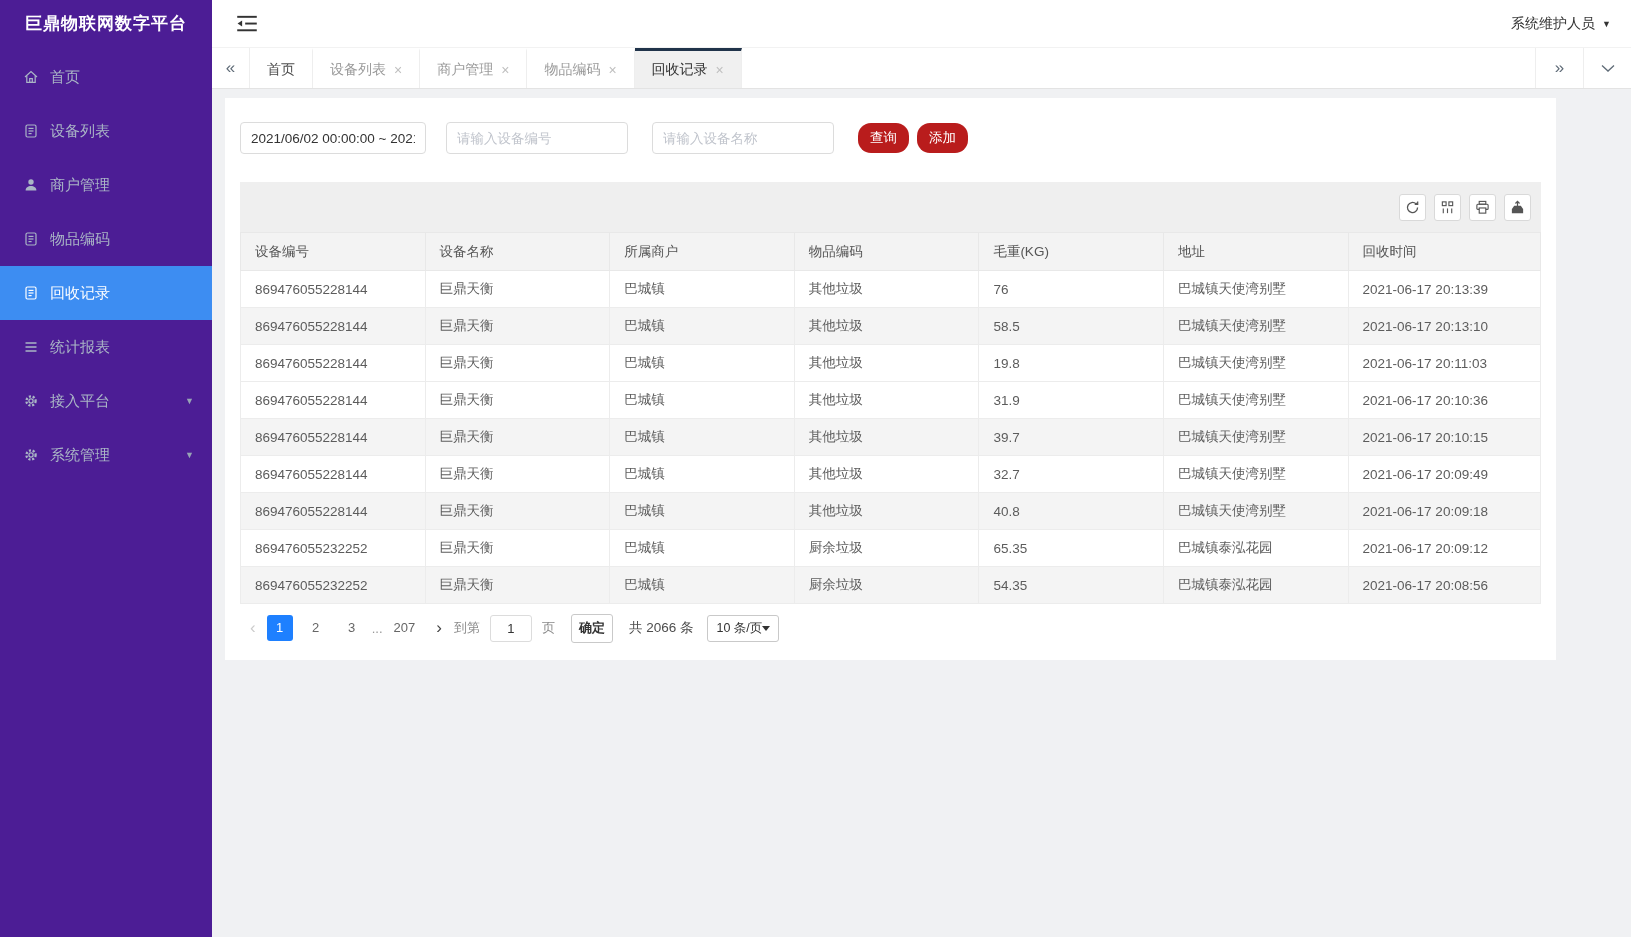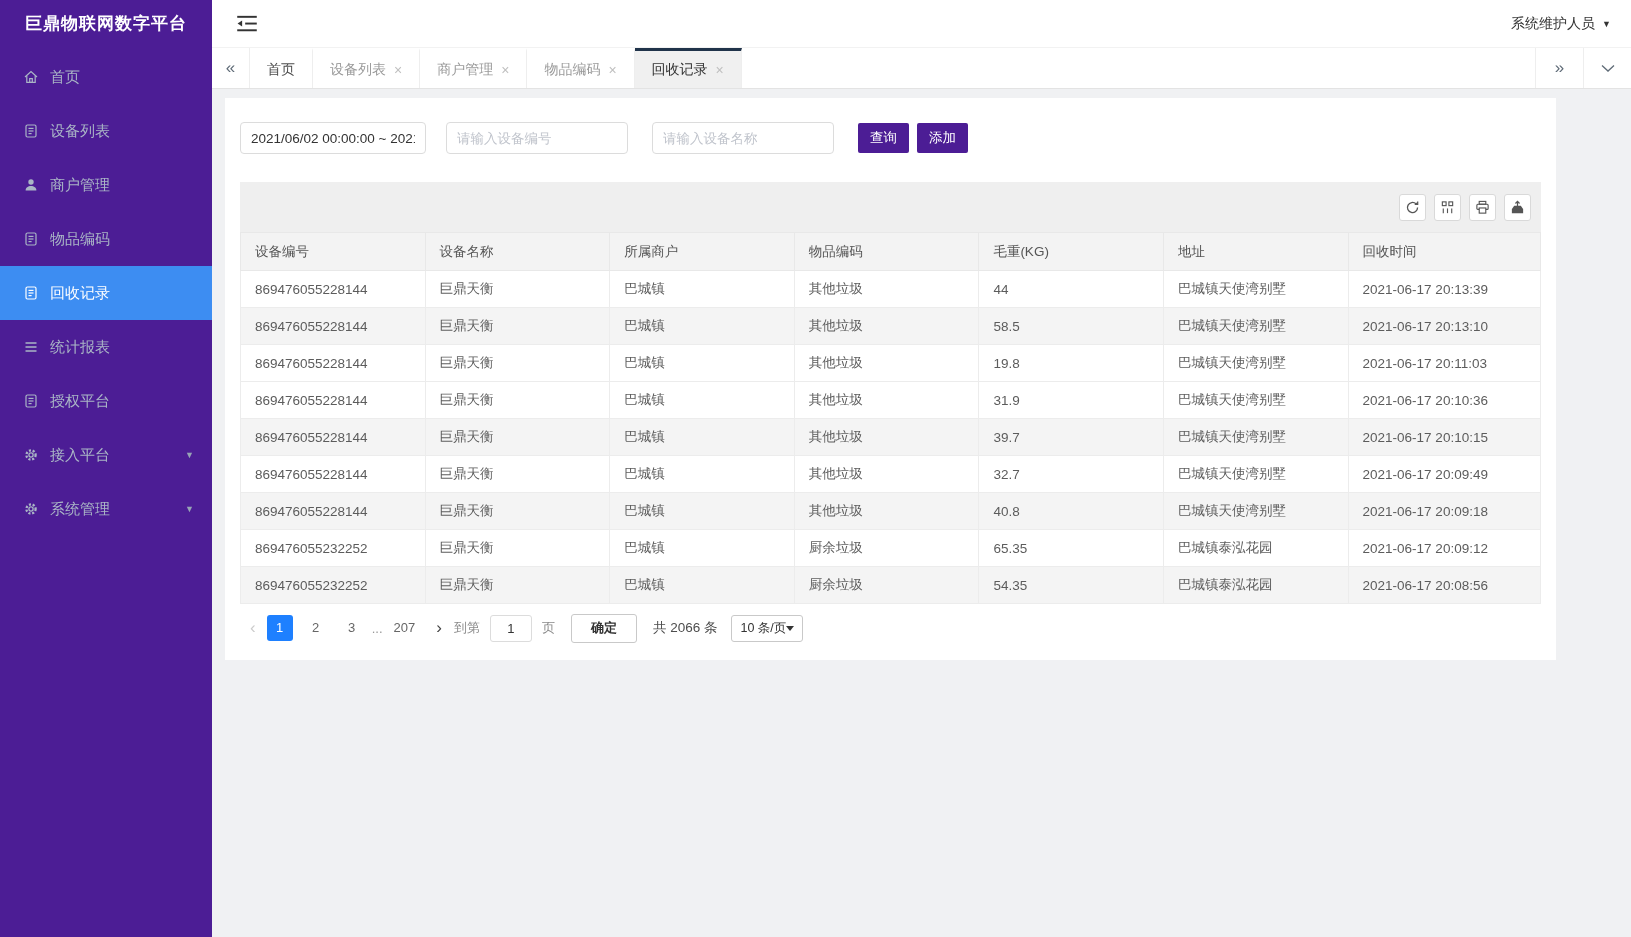--- a/index.html
+++ b/index.html
@@ -67,22 +67,22 @@
   .filters { display: flex; align-items: center; margin-bottom: 28px; }
   .filters input {
     height: 32px; border: 1px solid #dcdcdc; border-radius: 4px;
     padding: 0 10px; font-size: 13.5px; color: #333; outline: none;
     font-family: inherit;
   }
   .filters input::placeholder { color: #c0c4cc; }
   .date-input { width: 186px; margin-right: 20px; }
   .text-input { width: 182px; margin-right: 24px; }
   .btn {
-    height: 30px; padding: 0 12px; background: #4c1d95; color: #fff;
-    border: none; border-radius: 2px; font-size: 13.5px; cursor: pointer;
+    height: 30px; padding: 0 12px; background: #b91c1c; color: #fff;
+    border: none; border-radius: 13px; font-size: 13.5px; cursor: pointer;
     font-family: inherit;
   }
   .btn + .btn { margin-left: 8px; }
 
   .toolbar-band {
     background: #efefef; height: 50px; display: flex; align-items: center;
     justify-content: flex-end; gap: 8px; padding-right: 10px;
   }
   .tool-btn {
     width: 27px; height: 27px; background: #fff; border: 1px solid #d9d9d9;
@@ -114,21 +114,21 @@
   .pg-page.active { background: #1e80ff; color: #fff; }
   .pg-ellipsis { color: #999; margin: 0 2px; }
   .pg-goto-label { color: #8b8b8b; margin-left: 6px; }
   .pg-goto-input {
     width: 42px; height: 27px; border: 1px solid #dcdcdc; border-radius: 3px;
     text-align: center; margin: 0 10px; font-size: 13px; color: #333; outline: none;
     font-family: inherit;
   }
   .pg-page-label { color: #8b8b8b; }
   .pg-confirm {
-    margin-left: 16px; height: 29px; padding: 0 19px; background: #fff;
+    margin-left: 16px; height: 29px; padding: 0 7px; background: #fff;
     border: 1px solid #c9c9c9; border-radius: 3px; font-weight: bold;
     font-size: 13px; color: #333; cursor: pointer; font-family: inherit;
   }
   .pg-total { margin-left: 16px; color: #4d4d4d; font-size: 13.5px; }
   .pg-size {
     margin-left: 14px; height: 27px; border: 1px solid #c9c9c9; border-radius: 3px;
     display: flex; align-items: center; padding: 0 8px; 
     color: #333; font-size: 12.5px; cursor: pointer; position: relative;
   }
   .pg-size .sel-caret {
@@ -204,31 +204,20 @@
       <span class="mi-icon">
         <svg viewBox="0 0 16 16" stroke="currentColor" stroke-width="1.5">
           <line x1="2.5" y1="4" x2="13.5" y2="4"></line>
             <line x1="2.5" y1="8" x2="13.5" y2="8"></line>
             <line x1="2.5" y1="12" x2="13.5" y2="12"></line>
         </svg>
       </span>
       <span>统计报表</span>
     </div>
 
-    <div class="menu-item">
-      <span class="mi-icon">
-        <svg viewBox="0 0 16 16" fill="none" stroke="currentColor" stroke-width="1.2">
-          <rect x="3" y="2" width="10" height="12" rx="1.5"></rect>
-            <line x1="5.5" y1="5.4" x2="10.5" y2="5.4"></line>
-            <line x1="5.5" y1="8" x2="10.5" y2="8"></line>
-            <line x1="5.5" y1="10.6" x2="8.6" y2="10.6"></line>
-        </svg>
-      </span>
-      <span>授权平台</span>
-    </div>
 
     <div class="menu-item">
       <span class="mi-icon">
         <svg viewBox="0 0 16 16">
           <circle cx="8" cy="8" r="4.6" fill="none" stroke="currentColor" stroke-width="2.3" stroke-dasharray="2.1 1.7"></circle>
           <circle cx="8" cy="8" r="2.1" fill="none" stroke="currentColor" stroke-width="1.3"></circle>
         </svg>
       </span>
       <span>接入平台</span>
       <span class="menu-caret">▼</span>
@@ -361,21 +350,21 @@
             <th>回收时间</th>
           </tr>
         </thead>
         <tbody>
 
             <tr>
               <td>869476055228144</td>
               <td>巨鼎天衡</td>
               <td>巴城镇</td>
               <td>其他垃圾</td>
-              <td>44</td>
+              <td>76</td>
               <td>巴城镇天使湾别墅</td>
               <td>2021-06-17 20:13:39</td>
             </tr>
 
             <tr class="striped">
               <td>869476055228144</td>
               <td>巨鼎天衡</td>
               <td>巴城镇</td>
               <td>其他垃圾</td>
               <td>58.5</td>

